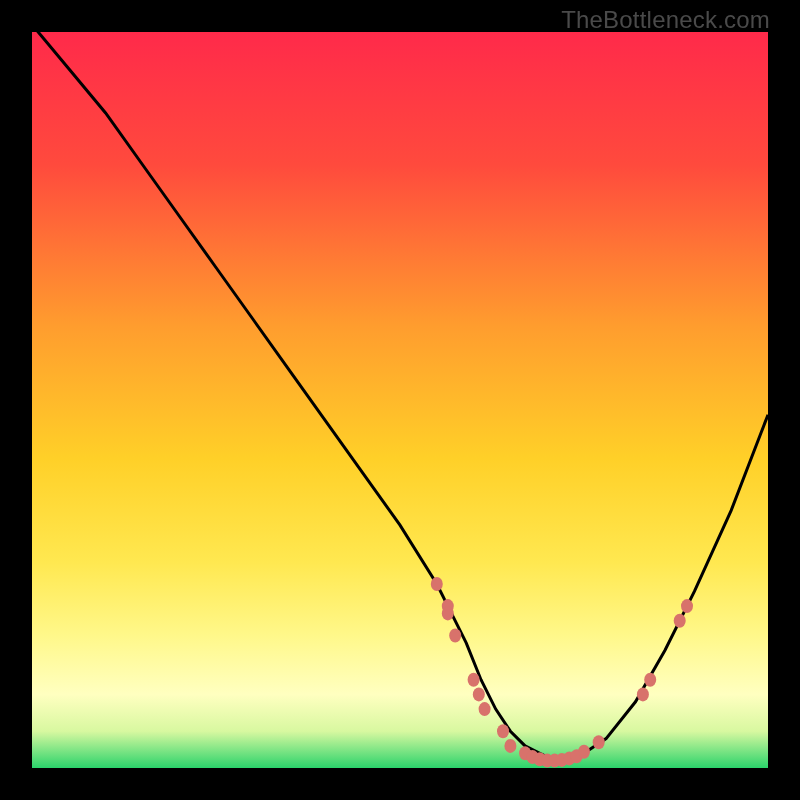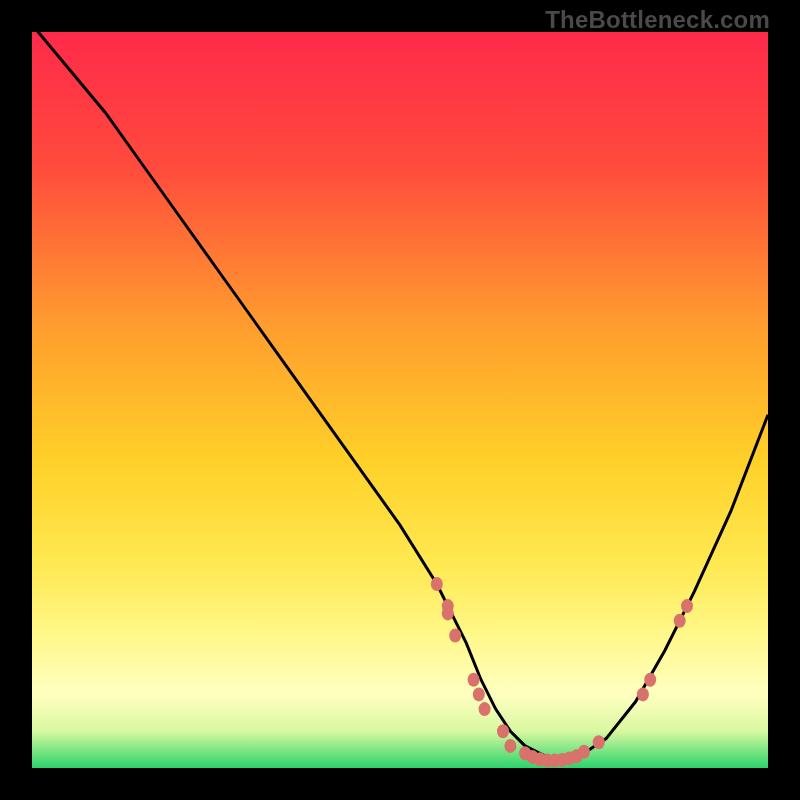--- a/index.html
+++ b/index.html
@@ -16,21 +16,21 @@
     top: 32px;
     width: 736px;
     height: 736px;
   }
   .watermark {
     position: absolute;
     top: 6px;
     right: 30px;
     font-family: Arial, Helvetica, sans-serif;
     font-size: 24px;
-    font-weight: bold;
+    font-weight: normal;
     color: #4a4a4a;
     letter-spacing: 0.2px;
     z-index: 10;
     margin-left: 16px;
   }
   svg { display: block; }
 </style>
 </head>
 <body>
 

